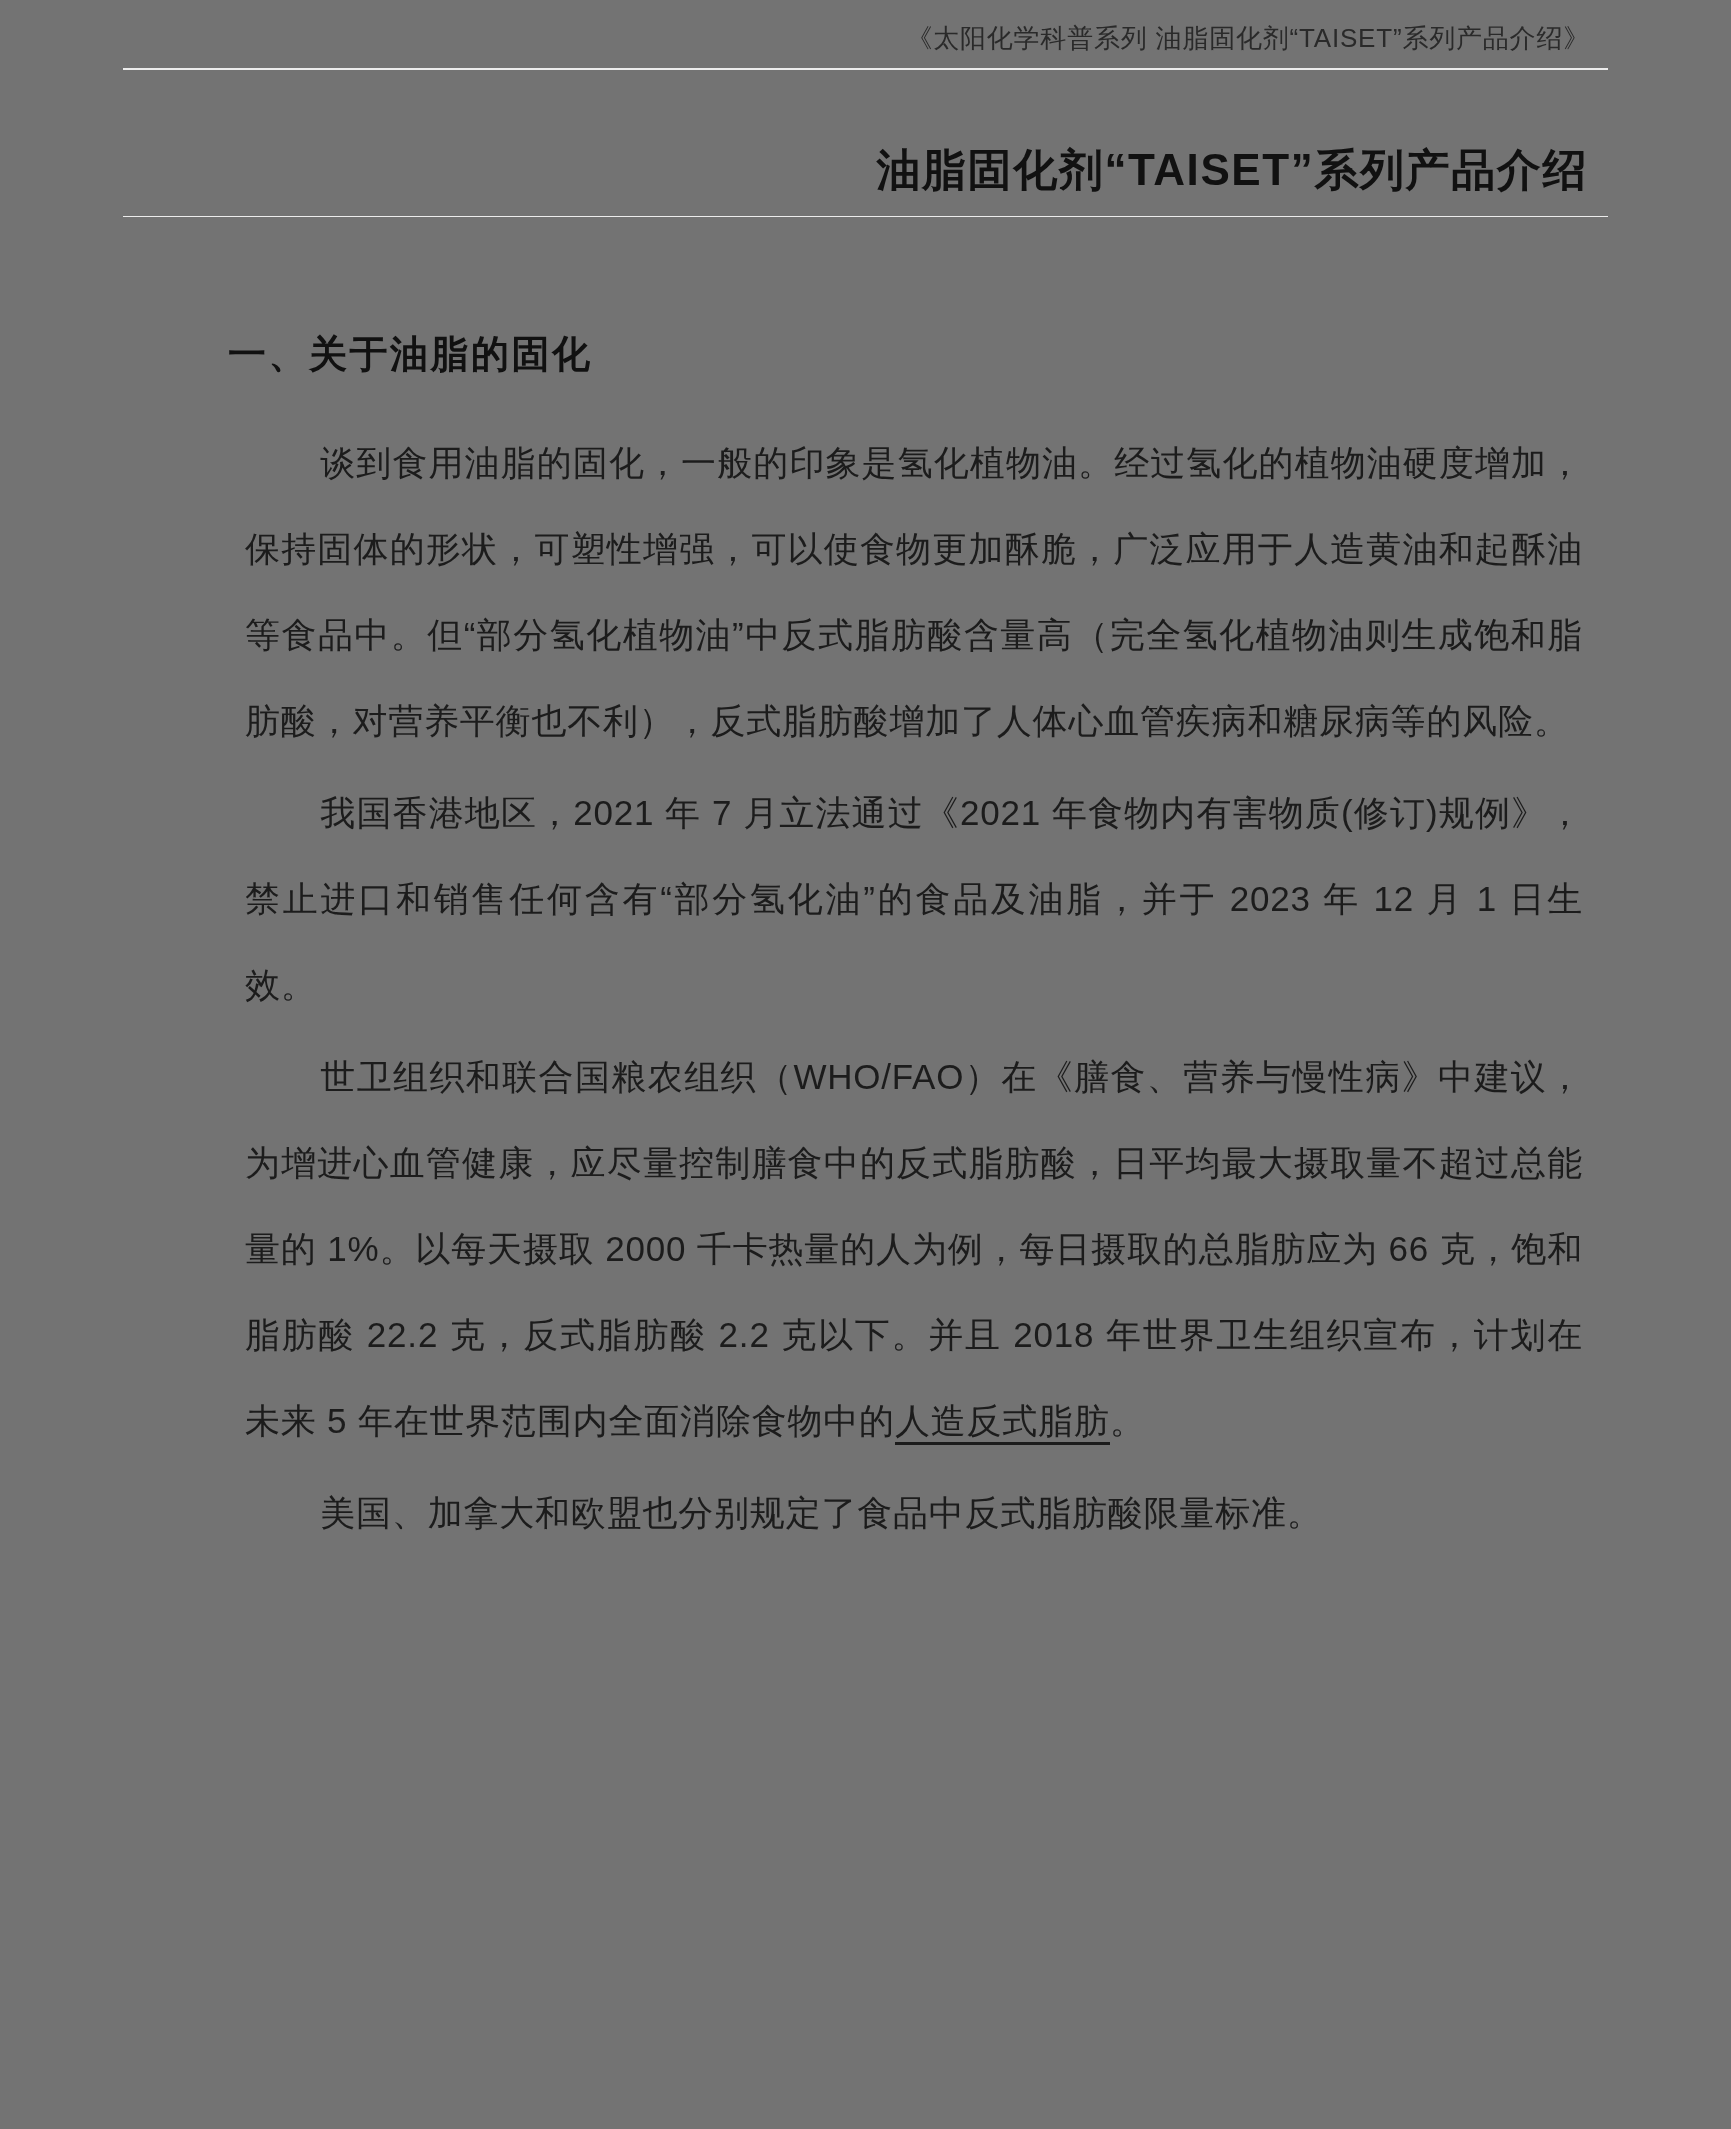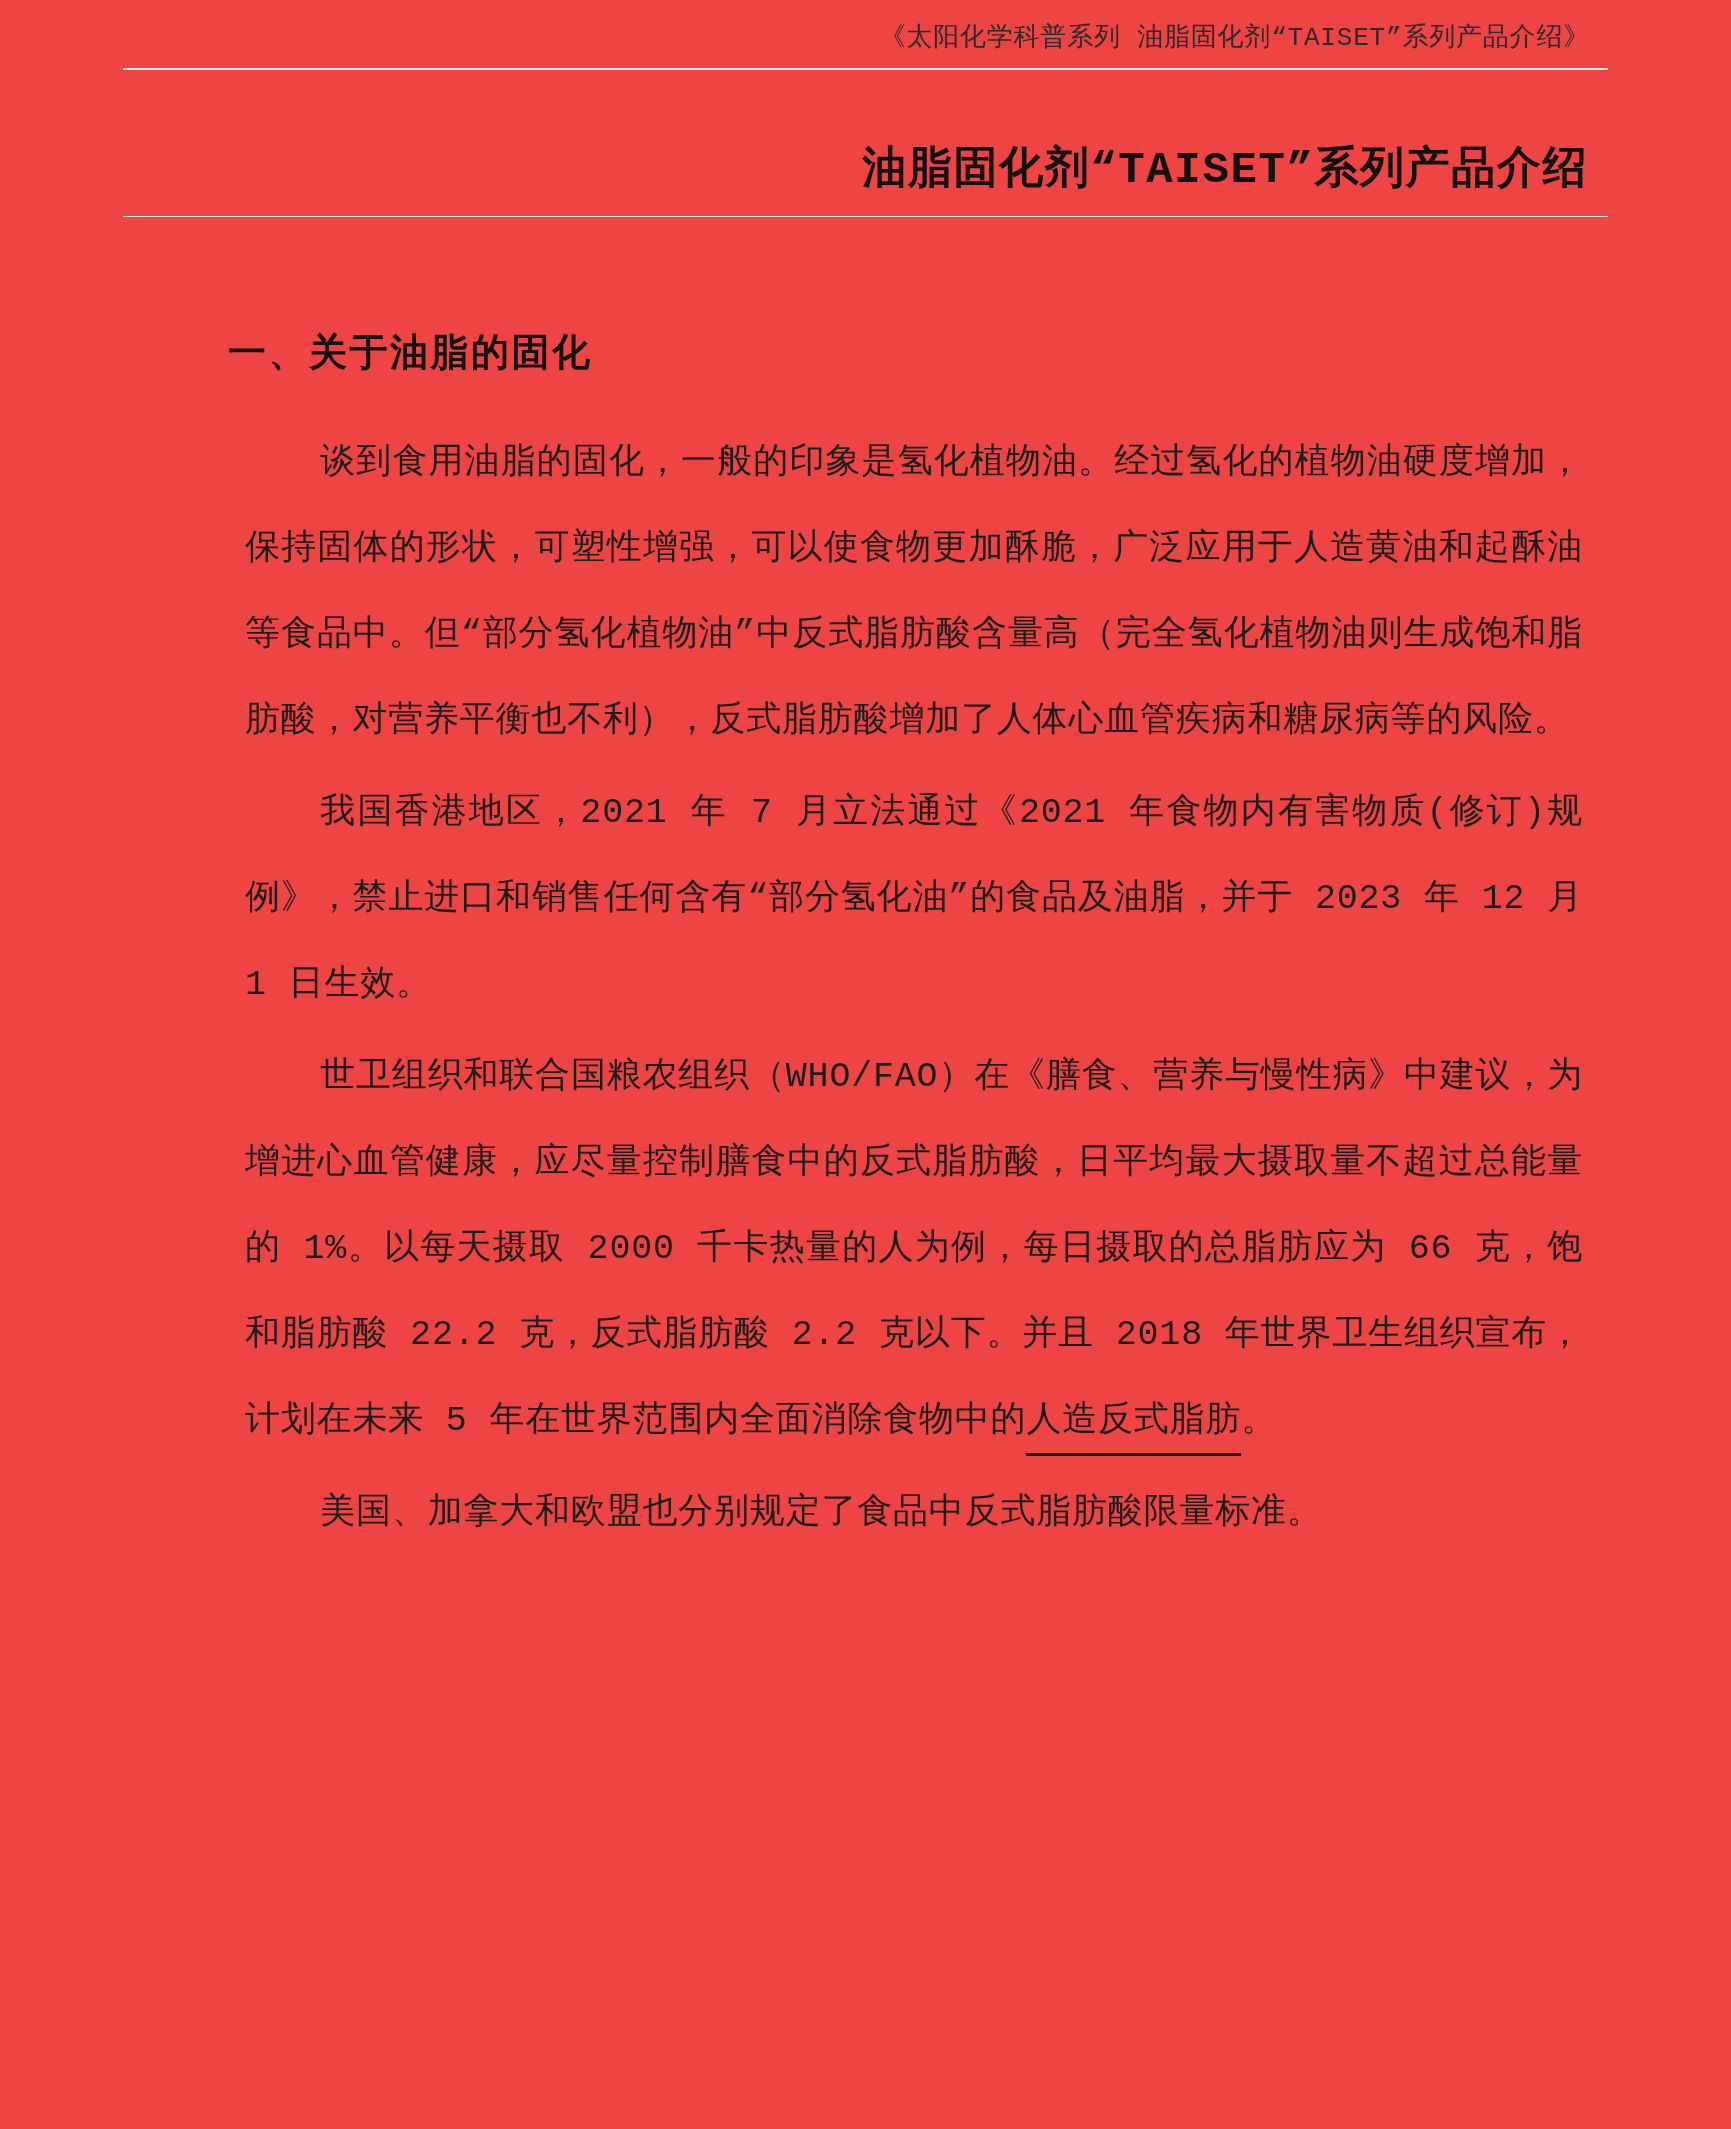--- a/index.html
+++ b/index.html
@@ -4,22 +4,22 @@
 <style>
   html, body {
     margin: 0;
     padding: 0;
     background: #ffffff;
   }
   .page {
     position: relative;
     width: 1731px;
     height: 2129px;
-    background: #ef4444;
-    font-family: Liberation Mono, monospace;
+    background: #737373;
+    font-family: Liberation Sans, sans-serif;
     color: #1c1c1c;
     overflow: hidden;
   }
   .doc-header {
     margin: 21px 141px 0 141px;
     text-align: right;
     font-size: 26px;
     line-height: 34px;
     color: #2a2a2a;
     letter-spacing: 0.8px;
@@ -56,21 +56,21 @@
     text-align: justify;
     letter-spacing: 0.8px;
   }
   .content p {
     margin: 6px;
     padding: 0;
     text-indent: 2.15em;
   }
   .underlined {
     border-bottom: 3.3px solid #1c1c1c;
-    padding-bottom: 12px;
+    padding-bottom: 2px;
   }
 </style>
 </head>
 <body>
 
 <div class="page">
 
   <div class="doc-header">《太阳化学科普系列 油脂固化剂“TAISET”系列产品介绍》</div>
 
   <div class="rule rule-top"></div>

